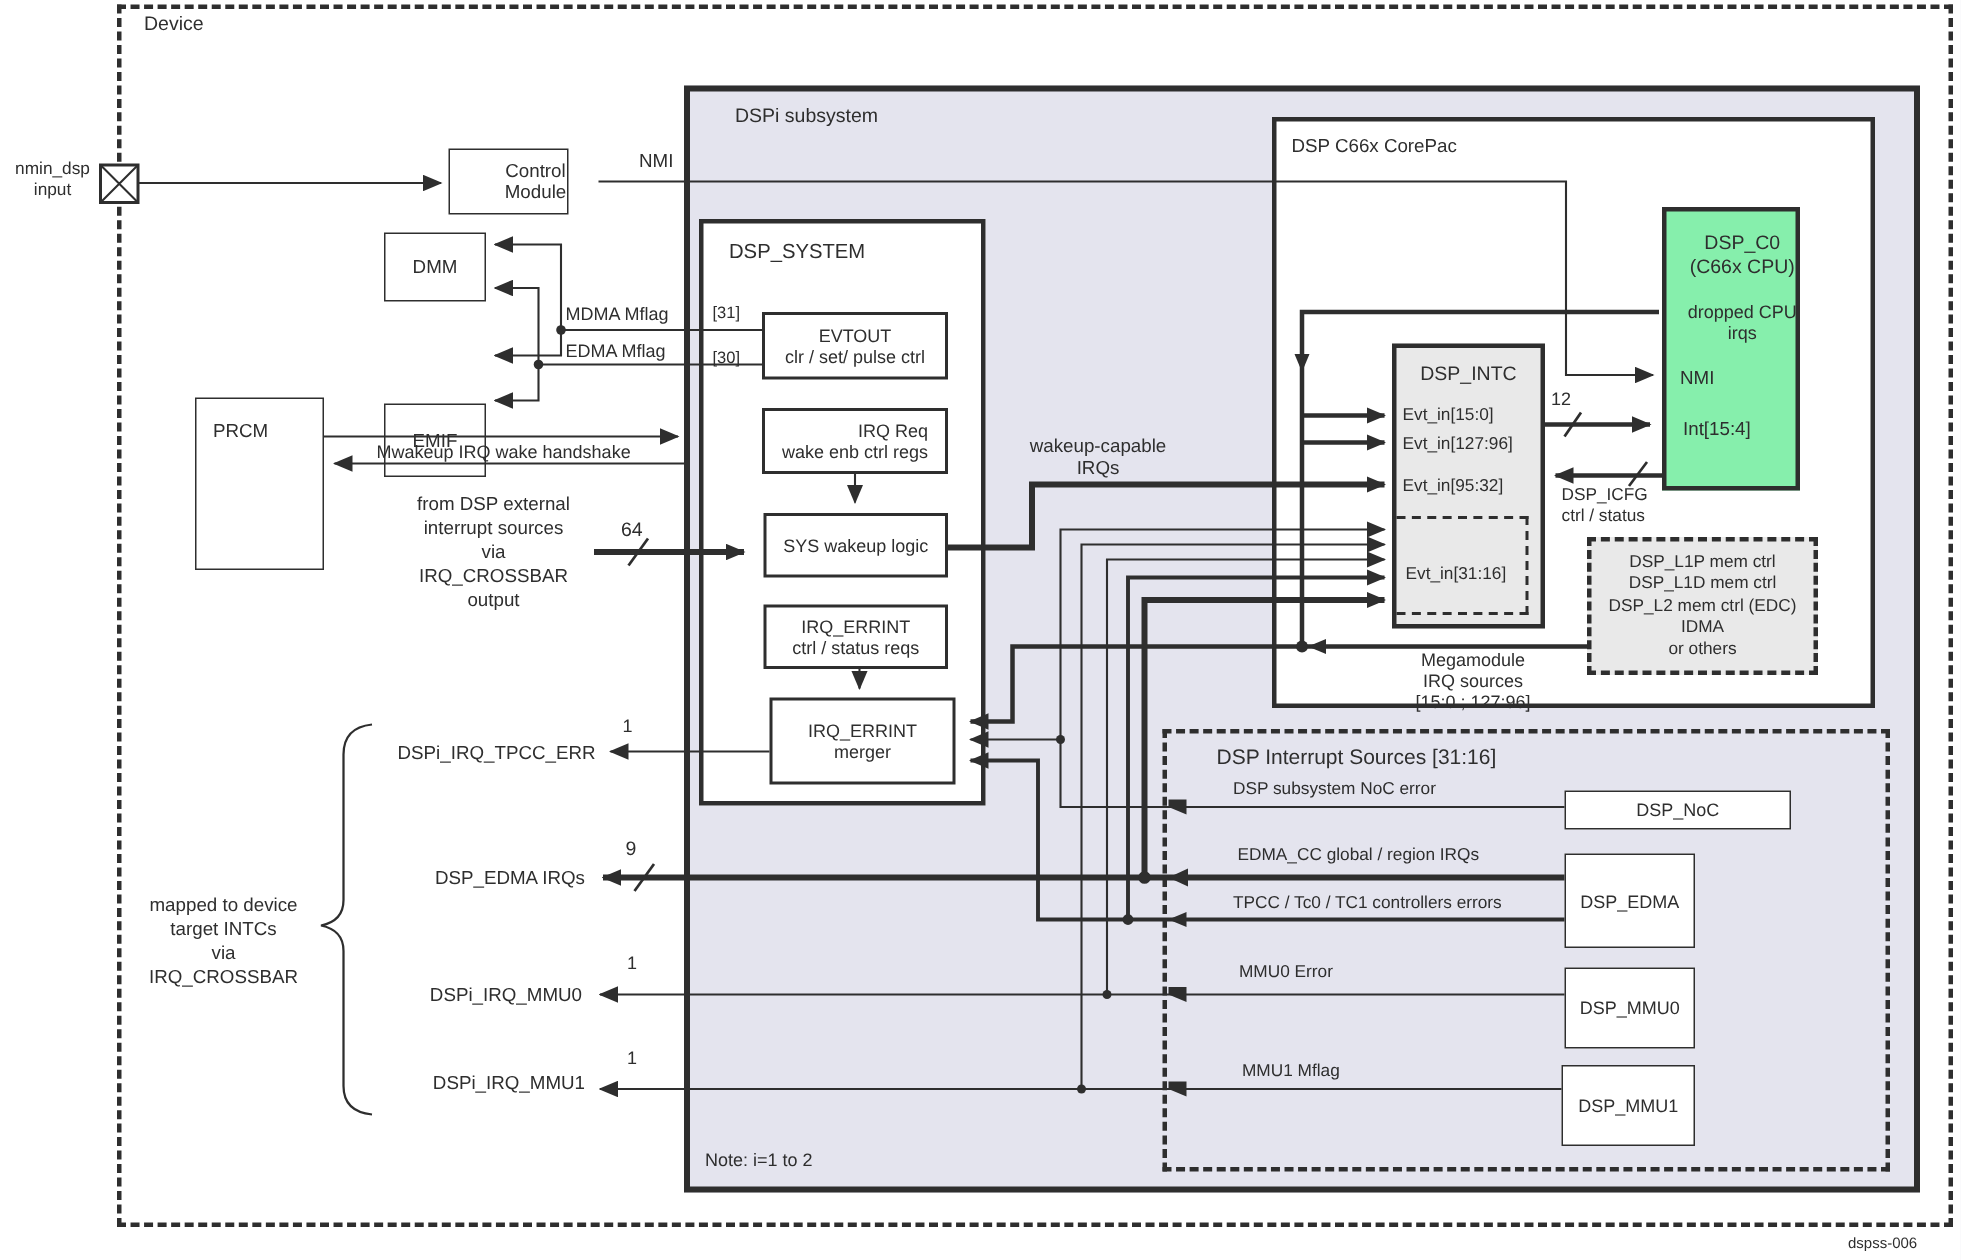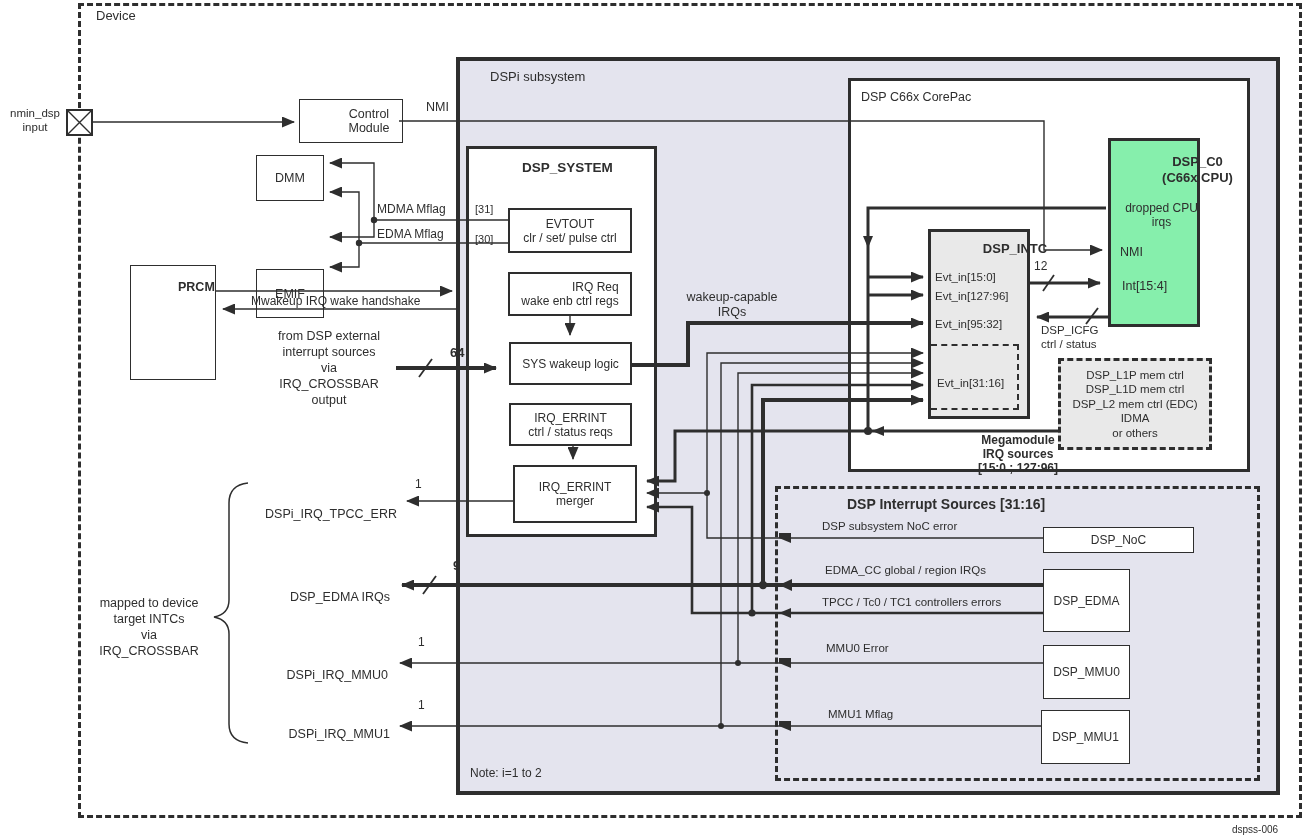--- a/index.html
+++ b/index.html
@@ -6,22 +6,22 @@
   .stage {
     position:relative; width:1307px; height:840px;
     font-family:"Liberation Sans","DejaVu Sans",sans-serif;
     font-size:12px; color:#2e2e2e; overflow:hidden; background:#fff;
   }
   .abs { position:absolute; box-sizing:border-box; }
   .box { position:absolute; box-sizing:border-box; background:#fff; border:2px solid #2e2e2e; }
   .center { display:flex; align-items:center; justify-content:center; text-align:center; }
   .ml { white-space:pre-line; }
   .lbl { position:absolute; line-height:1.2; }
-  .b { font-weight:bold;margin-left:36px; }
-  .rt { text-align:right;margin-top:12px; }
+  .b { font-weight:normal; }
+  .rt { text-align:right; }
   .ct { text-align:center; }
   svg.wires { position:absolute; left:0; top:0; z-index:5; pointer-events:none; }
   .lbl, .toplab { z-index:6; }
   .boxlayer { z-index:1; }
   .w-thin { stroke:#2e2e2e; stroke-width:1.4; fill:none; }
   .w-med  { stroke:#2e2e2e; stroke-width:2.6; fill:none; }
   .w-thick{ stroke:#2e2e2e; stroke-width:4; fill:none; }
   .w-3    { stroke:#2e2e2e; stroke-width:3; fill:none; }
   .dot { fill:#2e2e2e; }
   .ah { fill:#2e2e2e; }
@@ -68,21 +68,21 @@
 DSP_L1D mem ctrl
 DSP_L2 mem ctrl (EDC)
 IDMA
 or others</span>
     </div>
 
     <div class="abs" style="left:775px; top:486px; width:485px; height:295px; border:3px dashed #2e2e2e;">
       <div class="lbl b" style="left:33px; top:7px; font-size:14px;text-align:right;">DSP Interrupt Sources [31:16]</div>
     </div>
 
-    <div class="box center" style="left:299px; top:99px; width:104px; height:44px; border-width:1.5px;padding-left:36px;">
+    <div class="box center" style="left:299px; top:99px; width:80px; height:44px; border-width:1.5px;padding-left:36px;">
       <span style="font-size:12.5px;">Control Module</span>
     </div>
     <div class="box center" style="left:256px; top:155px; width:68px; height:46px; border-width:1.5px;">
       <span style="font-size:12.5px;">DMM</span>
     </div>
     <div class="box center" style="left:256px; top:229px; width:68px; height:49px; border-width:1.5px;margin-top:40px;">
       <span style="font-size:12.5px;">EMIF</span>
     </div>
     <div class="box" style="left:130px; top:265px; width:86px; height:115px; border-width:1.5px;">
       <div class="lbl b" style="left:11px; top:14px; font-size:12.5px;">PRCM</div>

